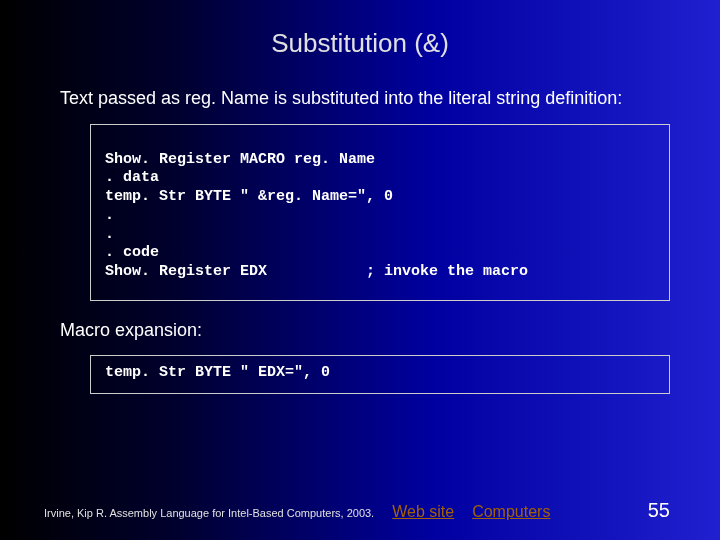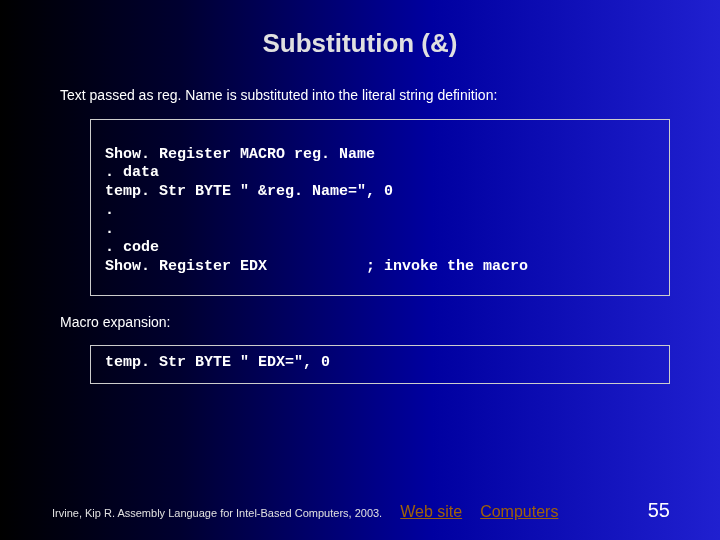--- a/index.html
+++ b/index.html
@@ -17,26 +17,26 @@
   }
   .slide {
     padding: 20px 50px 0 50px;
     box-sizing: border-box;
     height: 100%;
     position: relative;
   }
   .title {
     text-align: center;
     font-size: 26px;
-    font-weight: bold;
+    font-weight: normal;
     color: #e0e0e0;
     margin: 8px 0 28px 0;
   }
   .bodytext {
-    font-size: 14px;
+    font-size: 18px;
     line-height: 1.25;
     margin: 0 0 14px 0;
     padding-left: 10px;
   }
   .codebox {
     border: 1px solid #cccccc;
     margin: 0 0 18px 40px;
     padding: 26px 14px 18px 14px;
     font-family: "Courier New", Courier, monospace;
     font-size: 15px;
@@ -44,21 +44,21 @@
     line-height: 1.25;
     white-space: pre;
     color: #ffffff;
   }
   .codebox.small {
     padding: 8px 14px 10px 14px;
   }
   .footer {
     position: absolute;
     bottom: 18px;
-    left: 52px;
+    left: 44px;
     right: 50px;
     display: flex;
     align-items: baseline;
     font-size: 11px;
   }
   .credit {
     font-size: 11px;
     color: #e0e0e0;
   }
   .link {

